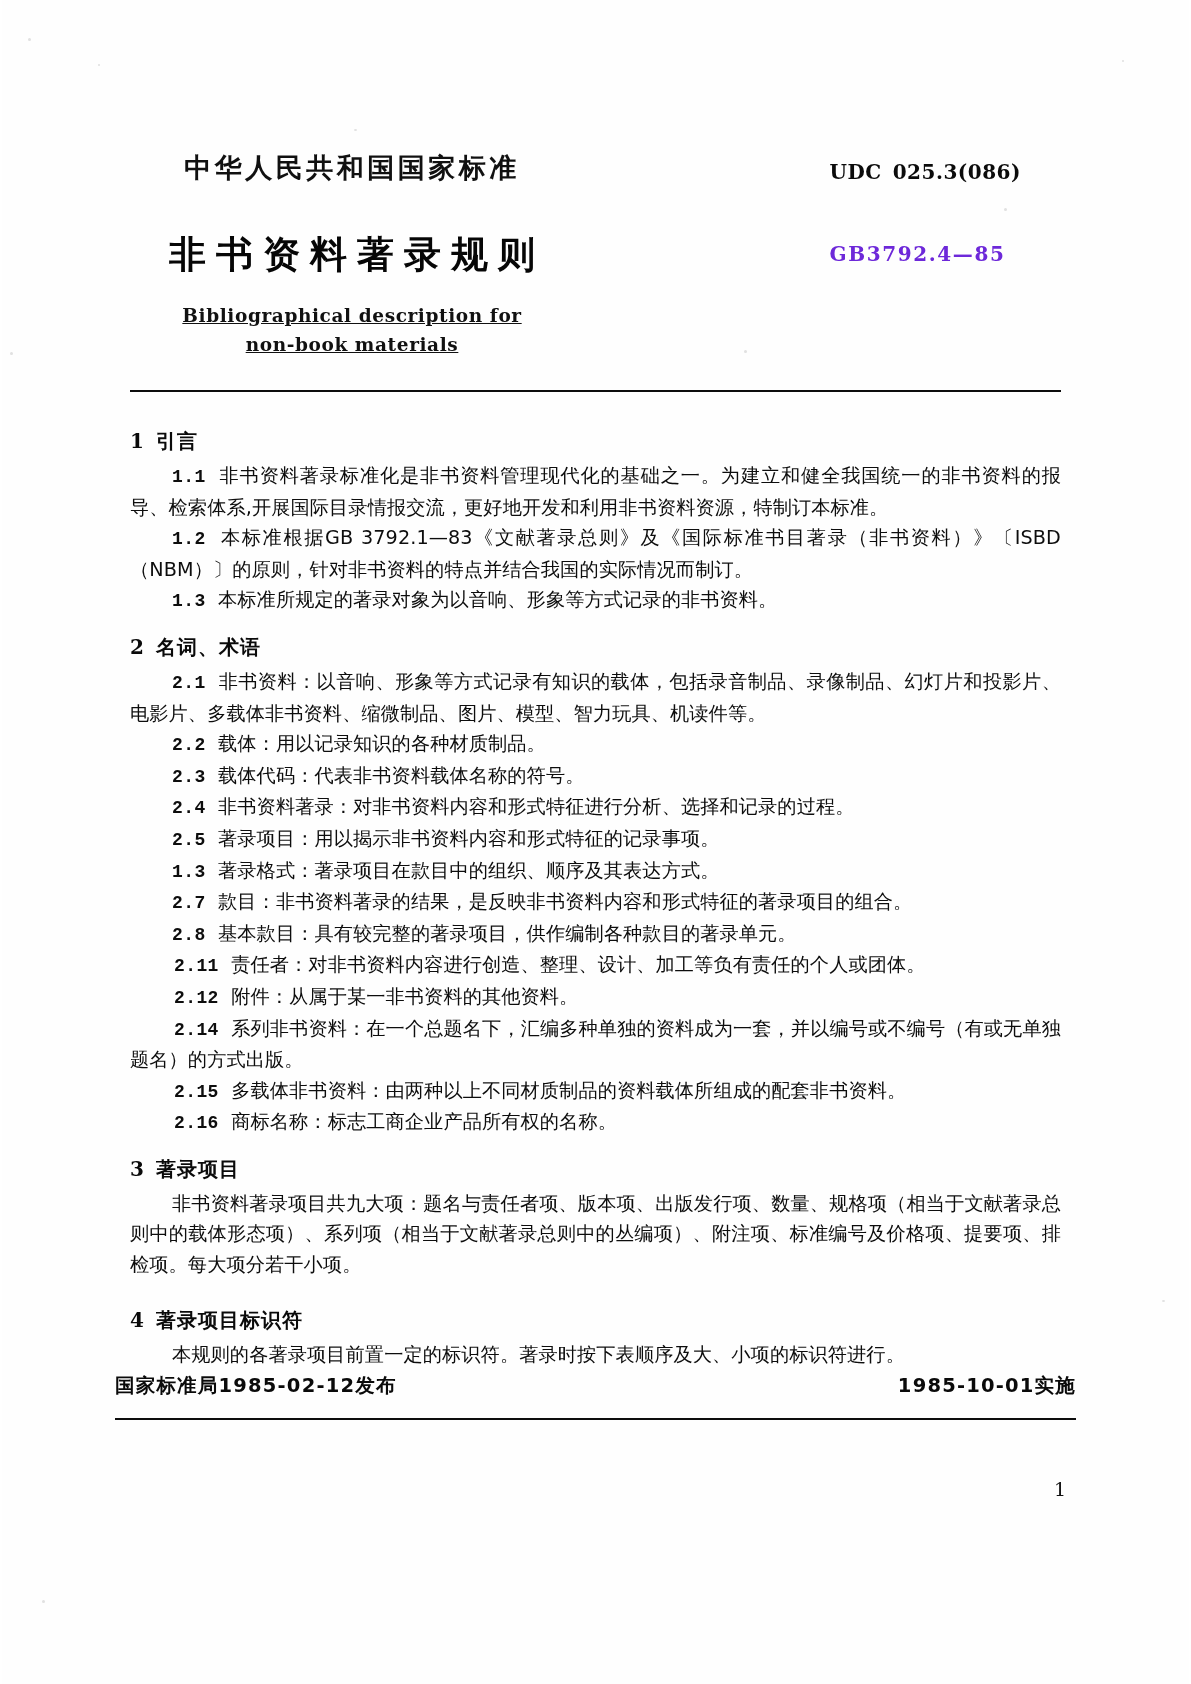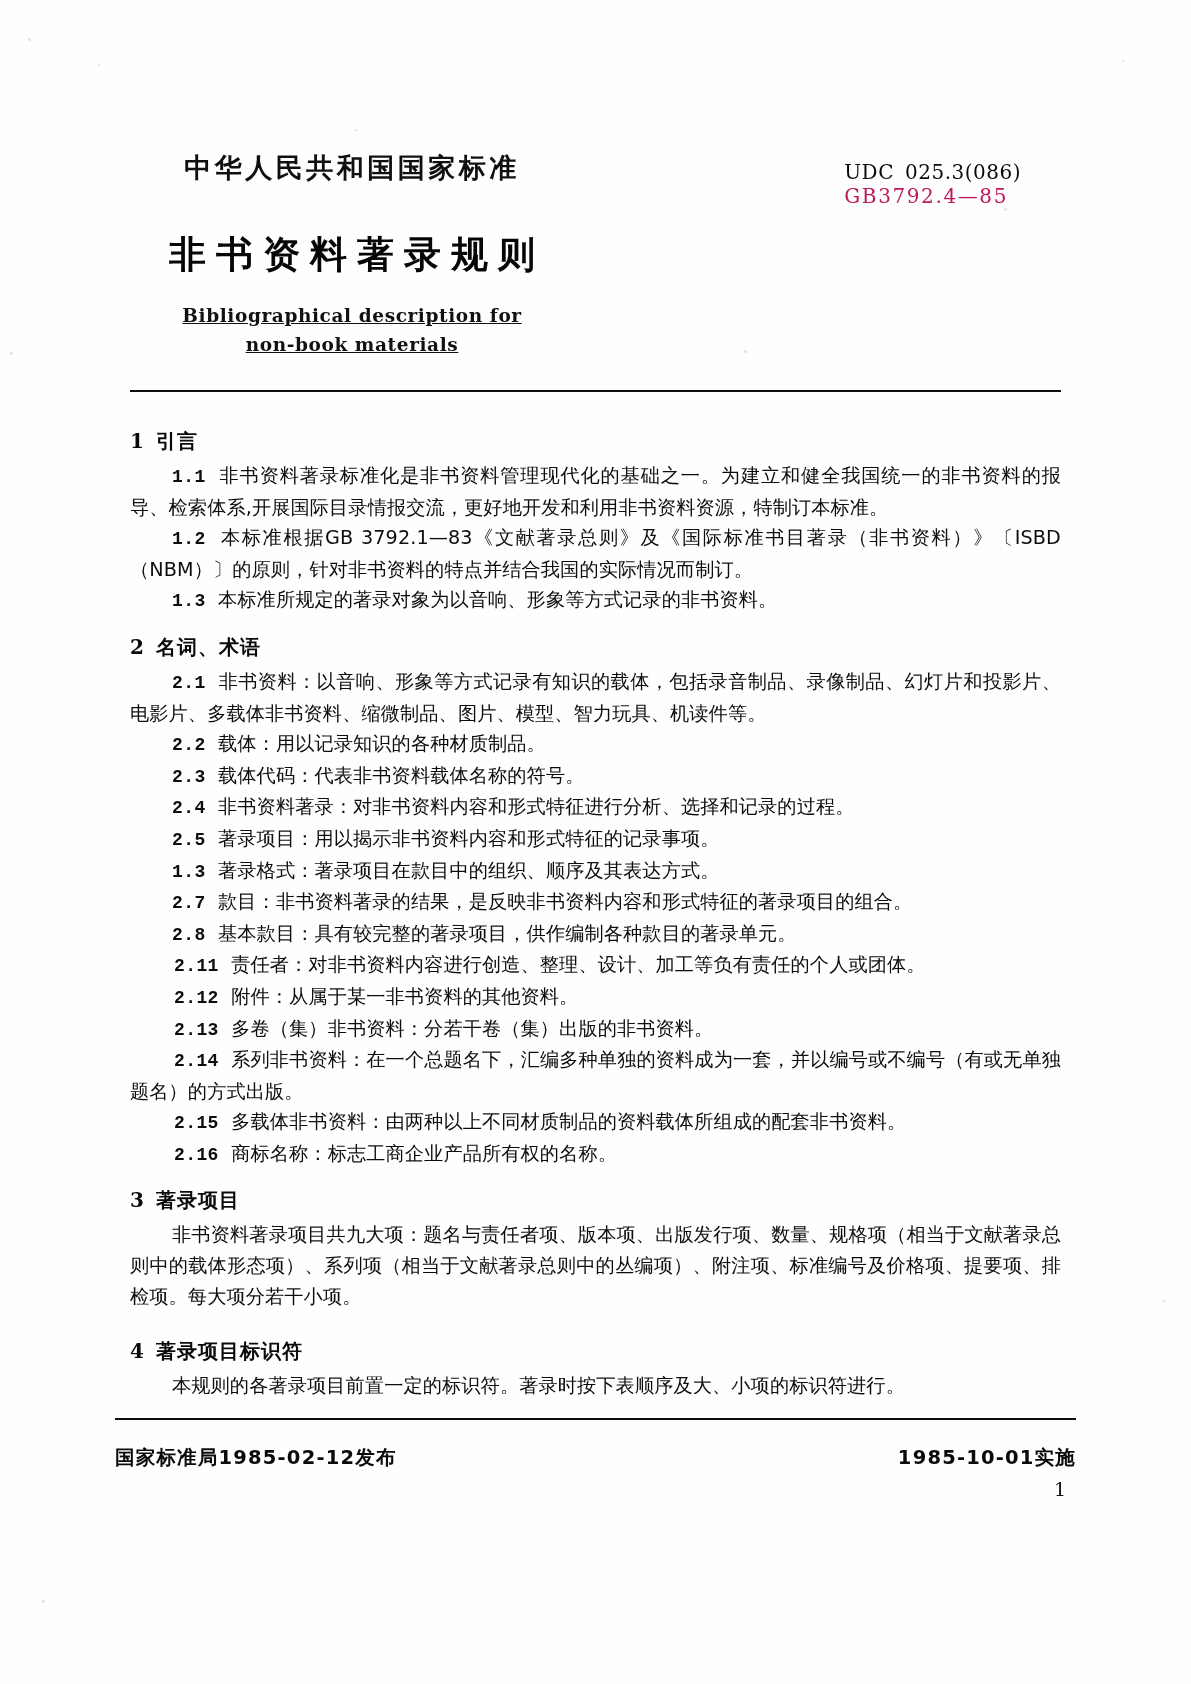--- a/index.html
+++ b/index.html
@@ -72,32 +72,33 @@
   }
   .hdr-right {
     position: absolute;
     right: 168px;
     top: 10px;
     text-align: left;
     font-family: "DejaVu Serif", "Liberation Serif", serif;
   }
   .udc {
     font-size: 20px;
-    font-weight: 400;
+    font-weight: 700;
     letter-spacing: 0.5px;
     white-space: nowrap;
     color: #0b0b0b;
   }
   .udc .sp { display:inline-block; width: 11px; }
   .gbno {
+    margin-top: 58px;
     font-size: 20px;
-    font-weight: 400;
+    font-weight: 700;
     letter-spacing: 1.6px;
     white-space: nowrap;
-    color: #be185d;
+    color: #6d28d9;
   }
 
   
   .rule-top {
     position: absolute;
     left: 128px;
     right: 128px;
     top: 390px;
     height: 0;
     border-top: 2.6px solid #0d0d0d;
@@ -152,21 +153,21 @@
   }
   p.indent { text-indent: 42px; }
   p.indent2 { text-indent: 44px; }
   .gapbefore { margin-top: 2px; }
 
   
   .footer {
     position: absolute;
     left: 113px;
     right: 113px;
-    top: 1444px;
+    top: 1372px;
     display: flex;
     justify-content: space-between;
     align-items: baseline;
     text-align: right;
   }
   .foot-text {
     font-size: 19.5px;
     font-weight: 700;
     color: #0a0a0a;
     letter-spacing: 1.2px;
@@ -240,21 +241,20 @@
     <p class="para indent"><span class="idx">2.1</span>&nbsp;&nbsp;<span>非书资料：以音响、形象等方式记录有知识的载体，包括录音制品、录像制品、幻灯片和投影片、电影片、多载体非书资料、缩微制品、图片、模型、智力玩具、机读件等。</span></p>
     <p class="para indent"><span class="idx">2.2</span>&nbsp;&nbsp;<span>载体：用以记录知识的各种材质制品。</span></p>
     <p class="para indent"><span class="idx">2.3</span>&nbsp;&nbsp;<span>载体代码：代表非书资料载体名称的符号。</span></p>
     <p class="para indent"><span class="idx">2.4</span>&nbsp;&nbsp;<span>非书资料著录：对非书资料内容和形式特征进行分析、选择和记录的过程。</span></p>
     <p class="para indent"><span class="idx">2.5</span>&nbsp;&nbsp;<span>著录项目：用以揭示非书资料内容和形式特征的记录事项。</span></p>
     <p class="para indent"><span class="idx">1.3</span>&nbsp;&nbsp;<span>著录格式：著录项目在款目中的组织、顺序及其表达方式。</span></p>
     <p class="para indent"><span class="idx">2.7</span>&nbsp;&nbsp;<span>款目：非书资料著录的结果，是反映非书资料内容和形式特征的著录项目的组合。</span></p>
     <p class="para indent"><span class="idx">2.8</span>&nbsp;&nbsp;<span>基本款目：具有较完整的著录项目，供作编制各种款目的著录单元。</span></p>
     <p class="para indent2"><span class="idx">2.11</span>&nbsp;&nbsp;<span>责任者：对非书资料内容进行创造、整理、设计、加工等负有责任的个人或团体。</span></p>
     <p class="para indent2"><span class="idx">2.12</span>&nbsp;&nbsp;<span>附件：从属于某一非书资料的其他资料。</span></p>
-    <p class="para indent2"><span class="idx">2.13</span>&nbsp;&nbsp;<span>多卷（集）非书资料：分若干卷（集）出版的非书资料。</span></p>
     <p class="para indent2"><span class="idx">2.14</span>&nbsp;&nbsp;<span>系列非书资料：在一个总题名下，汇编多种单独的资料成为一套，并以编号或不编号（有或无单独题名）的方式出版。</span></p>
     <p class="para indent2"><span class="idx">2.15</span>&nbsp;&nbsp;<span>多载体非书资料：由两种以上不同材质制品的资料载体所组成的配套非书资料。</span></p>
     <p class="para indent2"><span class="idx">2.16</span>&nbsp;&nbsp;<span>商标名称：标志工商企业产品所有权的名称。</span></p>
 
     <div class="sec-head s3">
       <span class="num">3</span><span>著录项目</span>
     </div>
     <p class="para indent gapbefore">非书资料著录项目共九大项：题名与责任者项、版本项、出版发行项、数量、规格项（相当于文献著录总则中的载体形态项）、系列项（相当于文献著录总则中的丛编项）、附注项、标准编号及价格项、提要项、排检项。每大项分若干小项。</p>
 
     <div class="sec-head s4">

